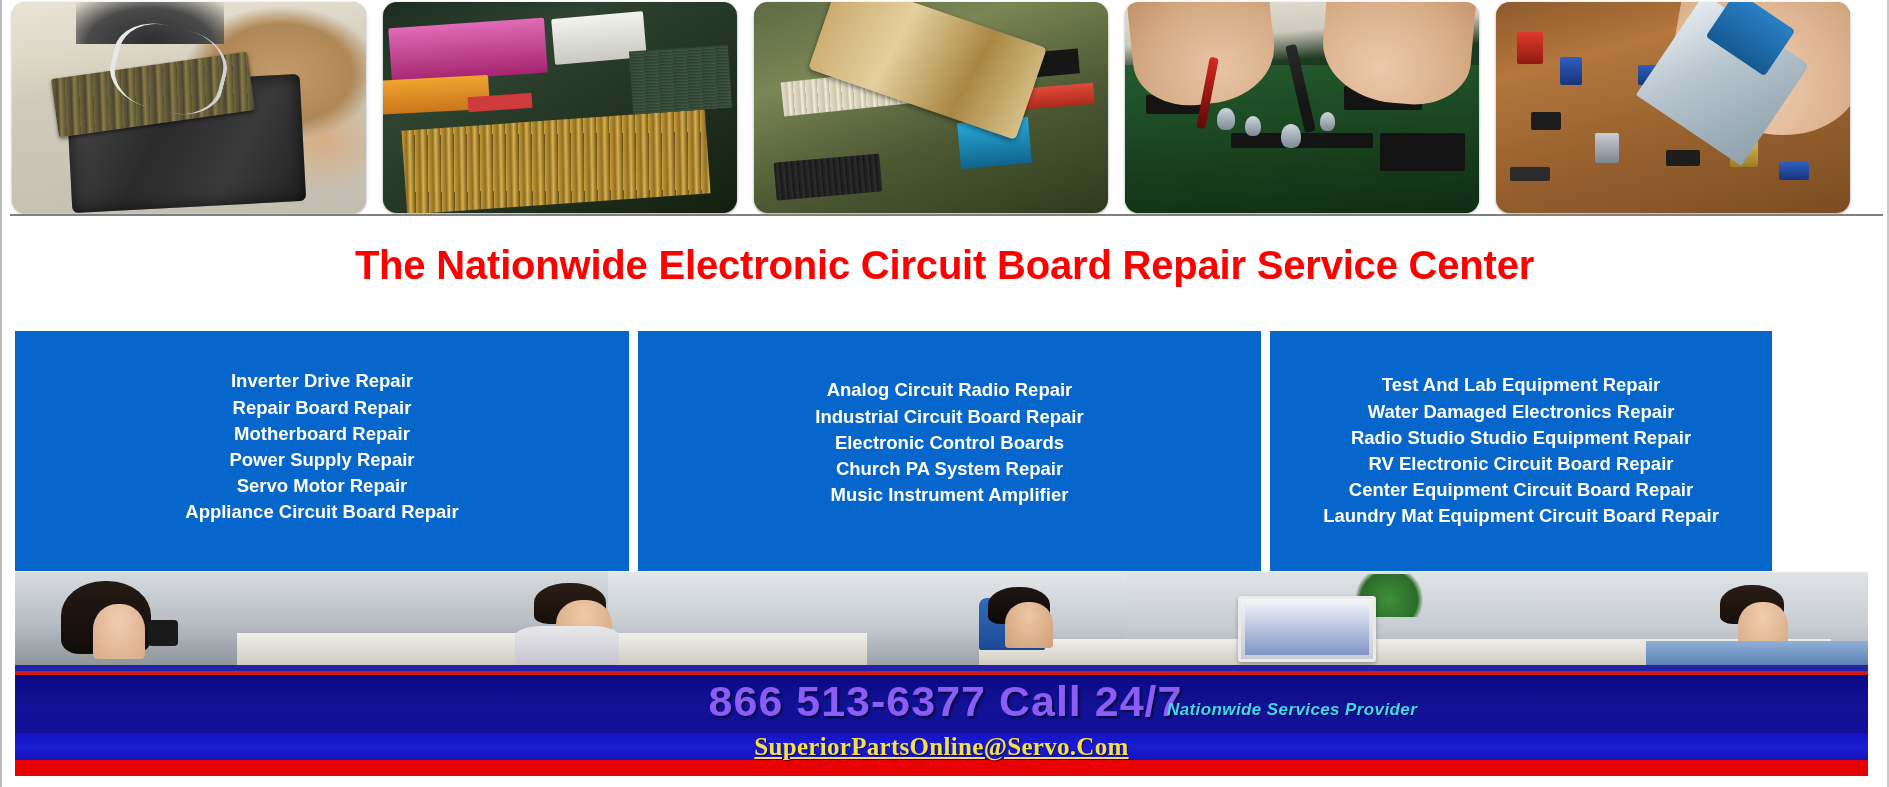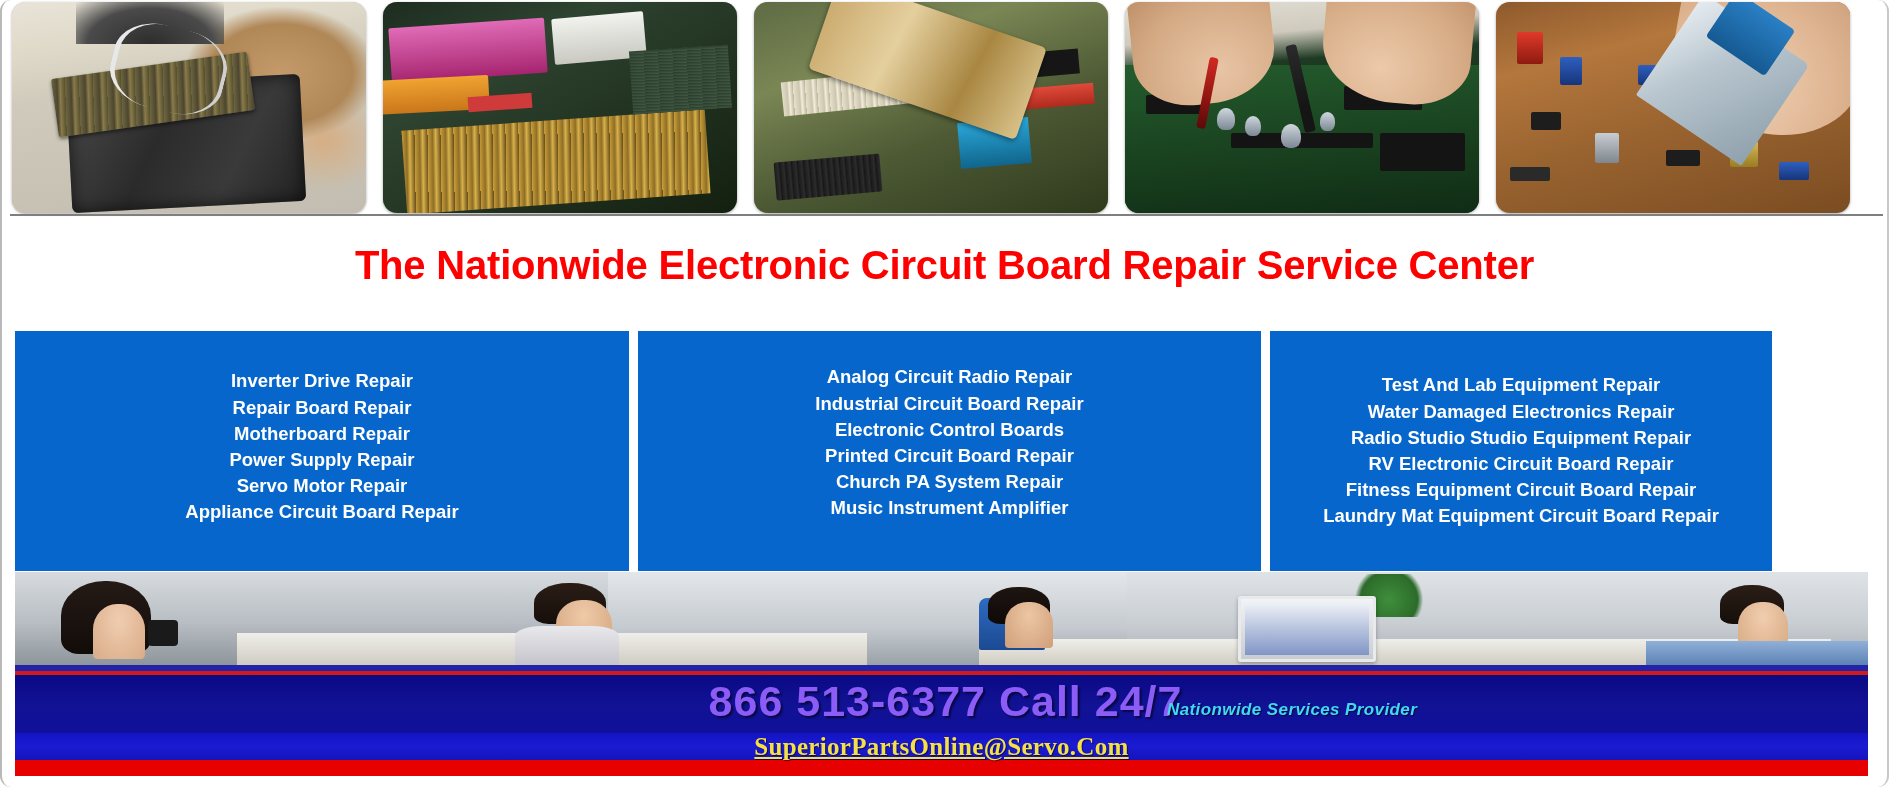--- a/index.html
+++ b/index.html
@@ -13,21 +13,20 @@
   }
   #page {
     position: relative;
     width: 1889px;
     height: 787px;
     background: #ffffff;
     overflow: hidden;
     box-sizing: border-box;
     border-left: 2px solid #b9b9b9;
     border-right: 2px solid #c8c8c8;
-    border-radius: 11px;
   }
 
   
   .photo-strip {
     position: absolute;
     left: 0px;
     top: 2px;
     width: 1889px;
     height: 215px;
     display: flex;
@@ -386,33 +385,32 @@
         <div class="svc-item">Servo Motor Repair</div>
         <div class="svc-item">Appliance Circuit Board Repair</div>
       </div>
     </div>
 
     <div class="panel panel-b">
       <div class="svc-list">
         <div class="svc-item">Analog Circuit Radio Repair</div>
         <div class="svc-item">Industrial Circuit Board Repair</div>
         <div class="svc-item">Electronic Control Boards</div>
-        <div class="svc-item">Printed Circuit Board Repair</div>
         <div class="svc-item">Church PA System Repair</div>
         <div class="svc-item">Music Instrument Amplifier</div>
       </div>
     </div>
 
     <div class="panel panel-c">
       <div class="svc-list">
         <div class="svc-item">Test And Lab Equipment Repair</div>
         <div class="svc-item">Water Damaged Electronics Repair</div>
         <div class="svc-item">Radio Studio Studio Equipment Repair</div>
         <div class="svc-item">RV Electronic Circuit Board Repair</div>
-        <div class="svc-item">Fitness Equipment Circuit Board Repair</div>
+        <div class="svc-item">Center Equipment Circuit Board Repair</div>
         <div class="svc-item">Laundry Mat Equipment Circuit Board Repair</div>
       </div>
     </div>
 
   </div>
 
   <div class="office-band">
     <div class="scene">
       <div class="ob-wallL"></div>
       <div class="ob-wallM"></div>

